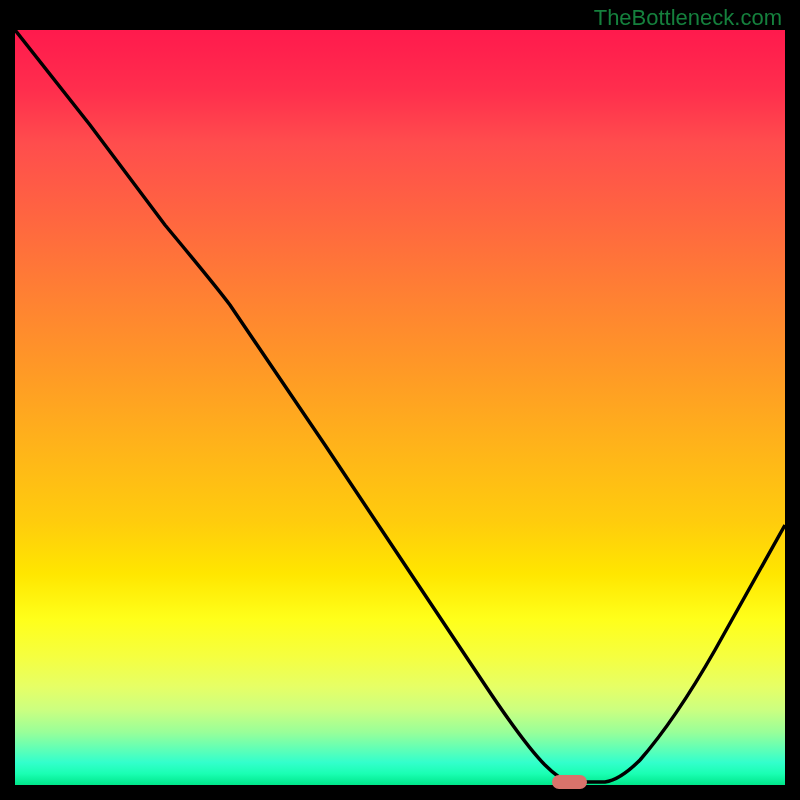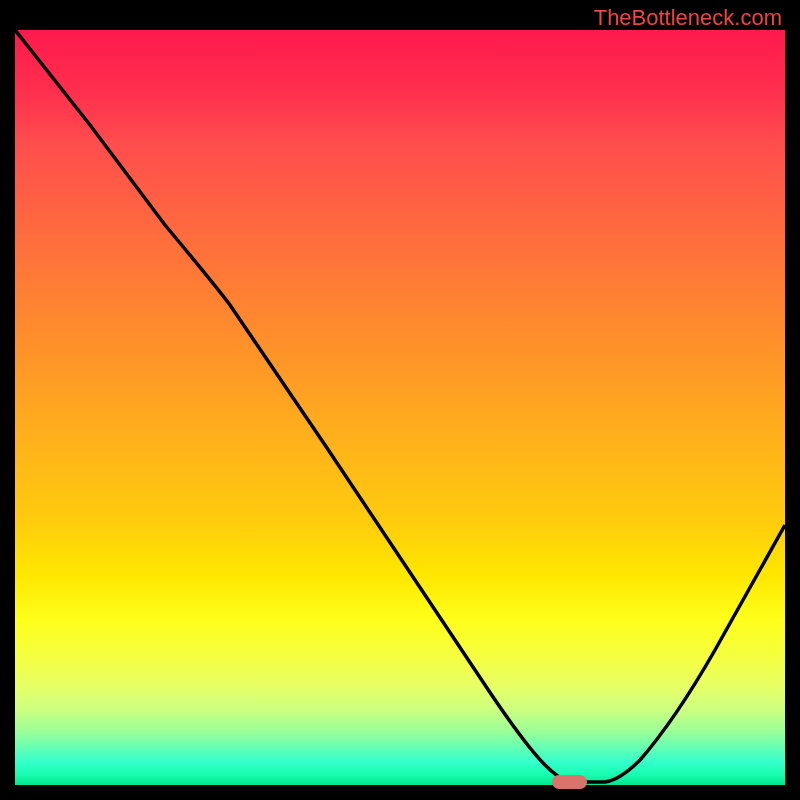--- a/index.html
+++ b/index.html
@@ -13,21 +13,21 @@
       height: 800px;
       background: #000;
       position: relative;
       font-family: Arial, sans-serif;
     }
     
     .watermark {
       position: absolute;
       top: 5px;
       right: 18px;
-      color: #ef4444;
+      color: #15803d;
       font-size: 22px;
       z-index: 10;
     }
     
     .chart-container {
       position: absolute;
       top: 30px;
       left: 15px;
       width: 770px;
       height: 755px;

